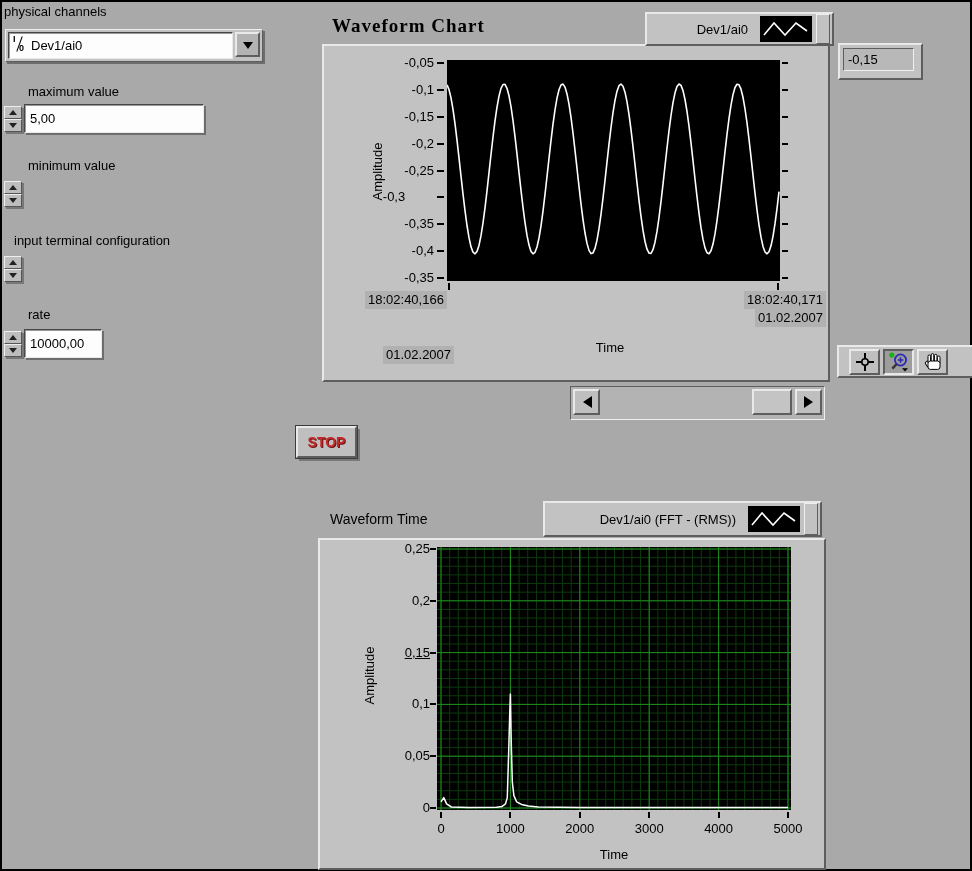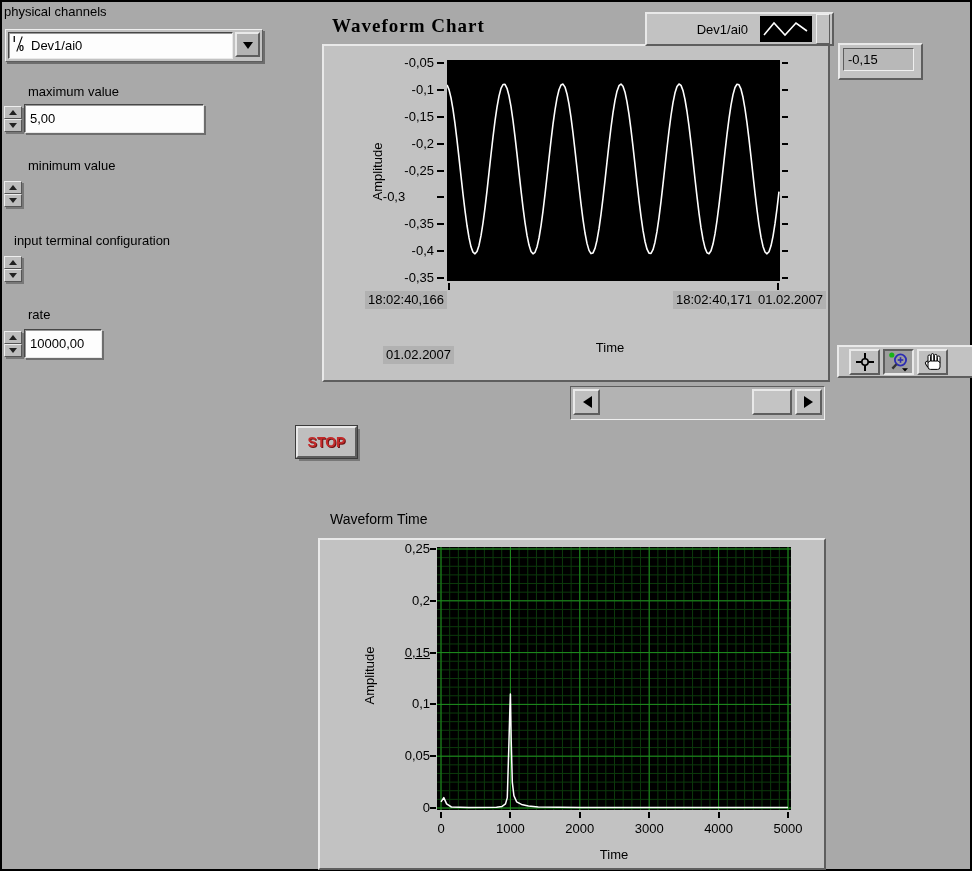--- a/index.html
+++ b/index.html
@@ -136,21 +136,21 @@
         <polyline points="0,24.9 2,29.6 4,37.9 6,49.4 8,63.7 10,80.1 12,97.9 14,116.1 16,134.0 18,150.7 20,165.5 22,177.7 24,186.8 26,192.2 28,193.8 30,191.5 32,185.4 34,175.7 36,163.0 38,147.8 40,130.8 42,112.7 44,94.5 46,77.0 48,60.9 50,47.1 52,36.1 54,28.4 56,24.5 58,24.4 60,28.3 62,35.8 64,46.7 66,60.5 68,76.6 70,94.1 72,112.3 74,130.3 76,147.3 78,162.6 80,175.4 82,185.1 84,191.4 86,193.8 88,192.3 90,187.0 92,178.0 94,165.9 96,151.1 98,134.4 100,116.6 102,98.3 104,80.6 106,64.2 108,49.8 110,38.1 112,29.7 114,25.0 116,24.1 118,27.1 120,33.9 122,44.2 124,57.4 126,73.0 128,90.3 130,108.4 132,126.5 134,143.9 136,159.6 138,173.0 140,183.4 142,190.4 144,193.6 146,192.9 148,188.4 150,180.2 152,168.7 154,154.4 156,138.1 158,120.4 160,102.2 162,84.2 164,67.5 166,52.6 168,40.3 170,31.2 172,25.7 174,24.0 176,26.2 178,32.2 180,41.8 182,54.4 184,69.6 186,86.6 188,104.6 190,122.8 192,140.3 194,156.4 196,170.4 198,181.5 200,189.2 202,193.2 204,193.4 206,189.7 208,182.2 210,171.4 212,157.6 214,141.7 216,124.2 218,106.0 220,88.0 222,70.9 224,55.5 226,42.7 228,32.8 230,26.5 232,24.0 234,25.4 236,30.6 238,39.5 240,51.5 242,66.2 244,82.9 246,100.7 248,119.0 250,136.7 252,153.2 254,167.7 256,179.4 258,187.9 260,192.7 262,193.7 264,190.8 266,184.1 268,173.9 270,160.7 272,145.2 274,128.0 276,109.8 278,91.7 280,74.3 282,58.6 284,45.1 286,34.6 288,27.5 290,24.2 292,24.8 294,29.2 296,37.3 298,48.8 300,62.9 302,79.2 304,96.9 306,115.1 308,133.1 310,149.9 312,164.8 314,177.2 316,186.4 318,192.0 320,193.8 322,191.7 324,185.8 326,176.3 328,163.7 330,148.6 332,131.7" stroke="#ffffff" stroke-width="1.6" fill="none" stroke-linejoin="round"></polyline>
       </svg>
   </div>
 
   <div class="abs rot" style="left:297px;top:164px;width:160px;text-align:center;">Amplitude</div>
 
   <div class="abs" style="left:365px;top:291px;display:flex;flex-direction:column;align-items:flex-start;gap:37px;">
     <span class="ts">18:02:40,166</span>
     <span class="ts" style="margin-left:18px;">01.02.2007</span>
   </div>
-  <div class="abs" style="right:146px;top:291px;display:flex;align-items:flex-end;">
+  <div class="abs" style="right:146px;top:291px;display:flex;flex-direction:column;align-items:flex-end;">
     <span class="ts">18:02:40,171</span>
     <span class="ts">01.02.2007</span>
   </div>
 
   <div class="abs" style="left:560px;top:340px;width:100px;text-align:center;">Time</div>
 
   <div class="abs raised" style="left:838px;top:43px;width:81px;height:33px;">
     <div class="abs sunken1" style="left:3px;top:3px;width:69px;height:21px;background:#b8b8b8;
          display:flex;align-items:center;">
       <span style="padding-left:4px;">-0,15</span>
@@ -197,20 +197,29 @@
     <div class="abs raised" style="left:224px;top:2px;width:27px;height:26px;background:#bfbfbf;box-sizing:border-box;
          display:flex;align-items:center;justify-content:center;">
       <span class="tri-right"></span>
     </div>
   </div>
 
   <div class="abs" style="left:330px;top:511px;font-size:14px;">Waveform Time</div>
 
   <div class="abs raised" style="left:318px;top:538px;width:504px;height:328px;"></div>
 
+  <div class="abs raised legend-box" style="left:543px;top:501px;width:273px;height:32px;">
+    <span>Dev1/ai0 (FFT - (RMS))</span>
+    <span class="legend-icon">
+      <svg width="52" height="26">
+          <polyline points="4,19 14,7 25,19 36,7 47,15" stroke="#fff" stroke-width="1.6" fill="none"></polyline>
+        </svg>
+    </span>
+    <span class="legend-strip"></span>
+  </div>
 
   <div class="abs" style="left:437px;top:547px;width:354px;height:263px;background:#000;">
     <svg id="fft-svg" width="354" height="263">
         <line x1="4" y1="0" x2="4" y2="263" stroke="#0c3a0c" stroke-width="1"></line>
         <line x1="12.675" y1="0" x2="12.675" y2="263" stroke="#0c3a0c" stroke-width="1"></line>
         <line x1="21.35" y1="0" x2="21.35" y2="263" stroke="#0c3a0c" stroke-width="1"></line>
         <line x1="30.025000000000002" y1="0" x2="30.025000000000002" y2="263" stroke="#0c3a0c" stroke-width="1"></line>
         <line x1="38.7" y1="0" x2="38.7" y2="263" stroke="#0c3a0c" stroke-width="1"></line>
         <line x1="47.375" y1="0" x2="47.375" y2="263" stroke="#0c3a0c" stroke-width="1"></line>
         <line x1="56.050000000000004" y1="0" x2="56.050000000000004" y2="263" stroke="#0c3a0c" stroke-width="1"></line>

